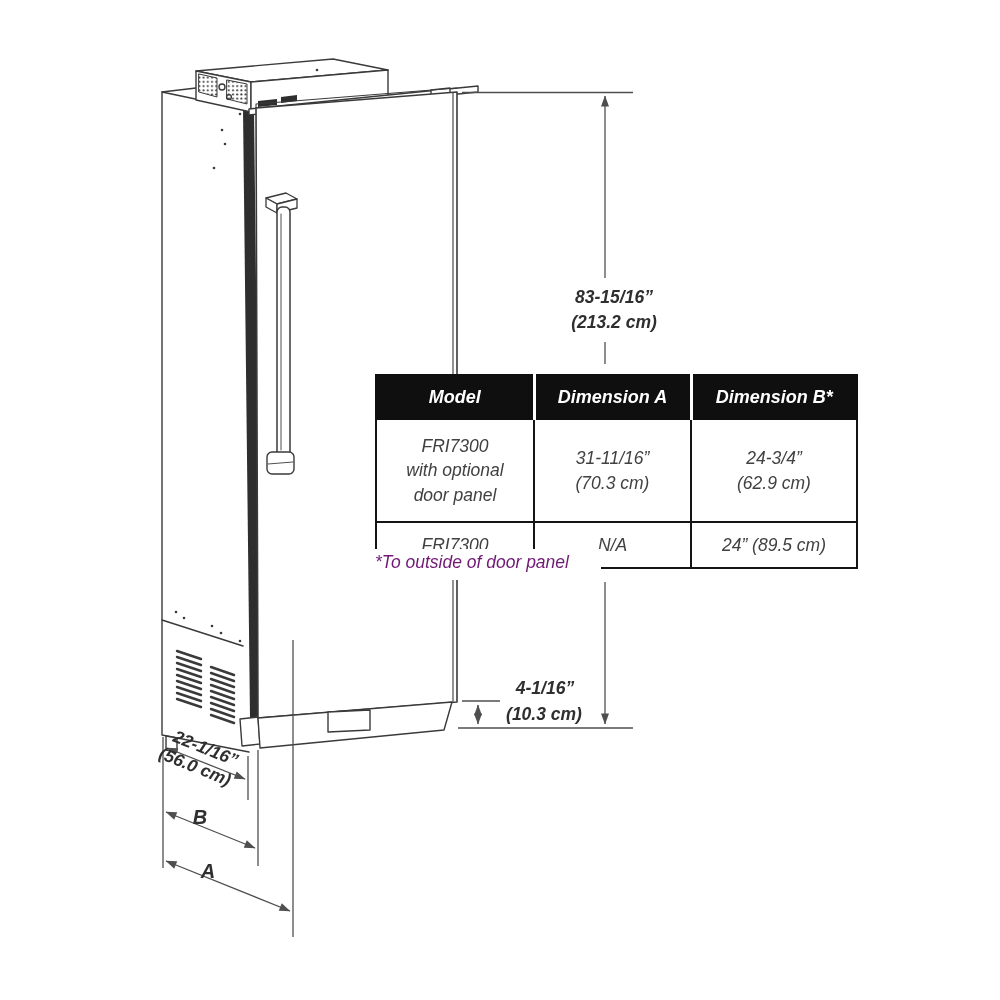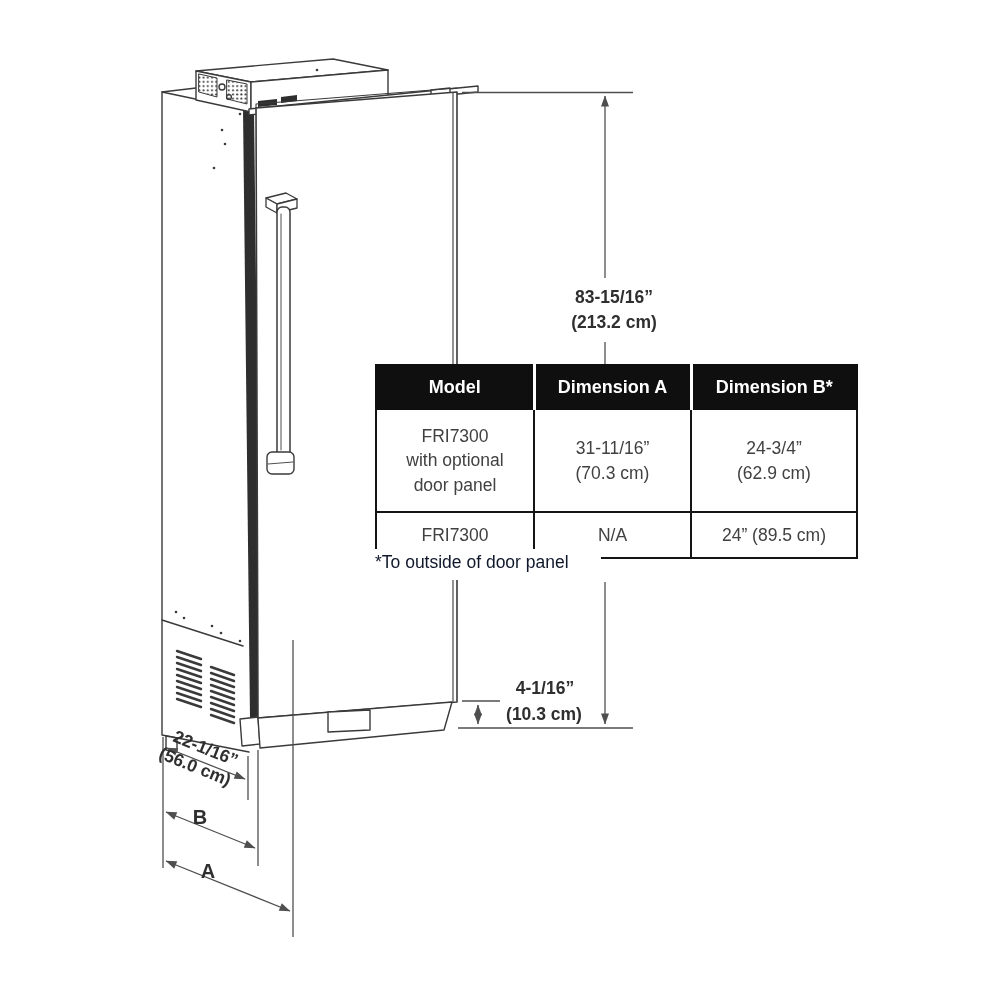--- a/index.html
+++ b/index.html
@@ -1,45 +1,46 @@
 <!DOCTYPE html>
 <html><head>
 <meta charset="utf-8">
 <style>
   html,body{margin:0;padding:0;background:#fff;}
   .stage{
     position:relative;width:1000px;height:1000px;background:#ffffff;overflow:hidden;
     font-family:"Liberation Sans", sans-serif;
+    font-style:italic;
   }
   .stage svg{position:absolute;left:0;top:0;}
   svg text{font-family:"Liberation Sans", sans-serif;}
 
   
   .spec-table{
-    position:absolute;left:375px;top:364px;width:481px;
+    position:absolute;left:375px;top:374px;width:481px;
     border-collapse:collapse;table-layout:fixed;background:#fff;
     border:2px solid #141414;
   }
   .spec-table th{
     background:#0f0f0f;color:#ffffff;font-weight:bold;font-size:18px;
     height:42px;text-align:center;vertical-align:middle;
     border:2px solid #0f0f0f;padding:0 4px;
   }
   .spec-table th + th{border-left:3px solid #ffffff;margin-top:24px;}
   .spec-table td{
     border:2px solid #141414;color:#414141;font-size:17.5px;
     text-align:center;vertical-align:middle;white-space:pre-line;
     line-height:1.4;background:#fff;padding:2px 4px;
   }
   .spec-table tbody tr.row-tall td{height:97px;}
   .spec-table tbody tr.row-short td{height:40px;}
 
   .footnote{
     position:absolute;left:371px;top:549px;width:226px;height:28px;
-    background:#ffffff;color:#0f172a;font-size:17.5px;padding:3px 0 0 4px;
+    background:#ffffff;color:#701a75;font-size:17.5px;padding:3px 0 0 4px;
   }
 </style>
 </head>
 <body>
 
 <div class="stage">
 
   <svg width="1000" height="1000" viewBox="0 0 1000 1000">
     <defs>
       <marker id="arr" viewBox="0 0 12 9" refX="11" refY="4.5" markerWidth="12" markerHeight="9" markerUnits="userSpaceOnUse" orient="auto-start-reverse">

